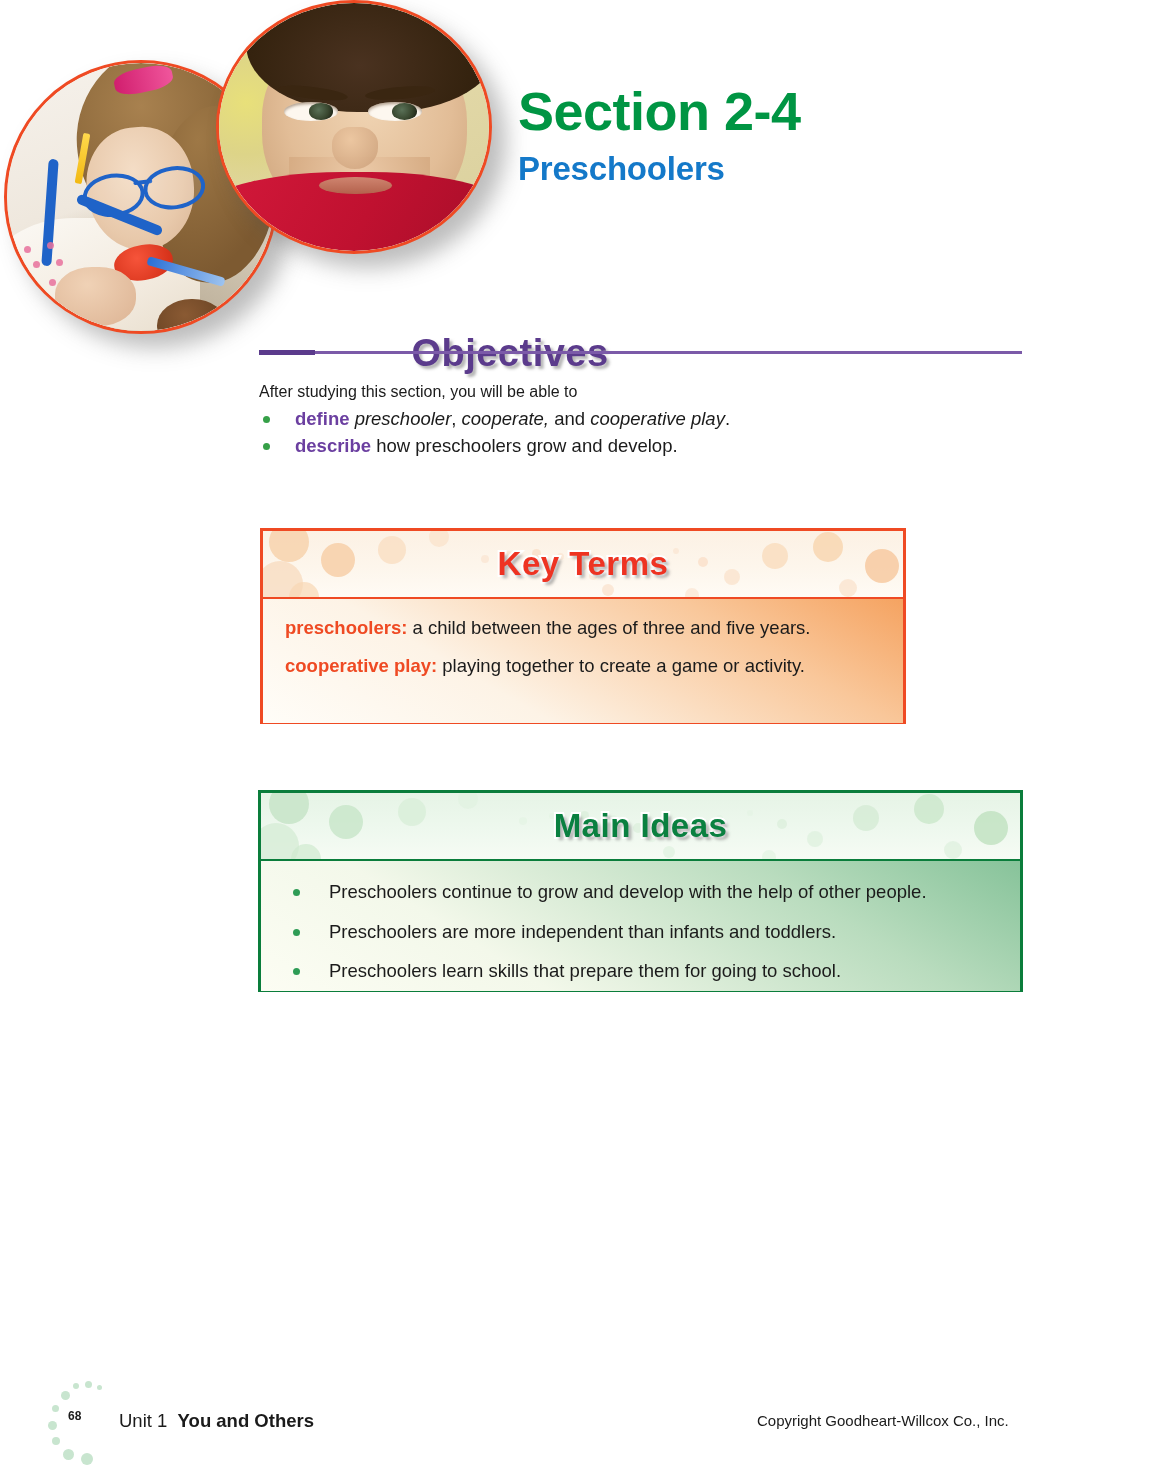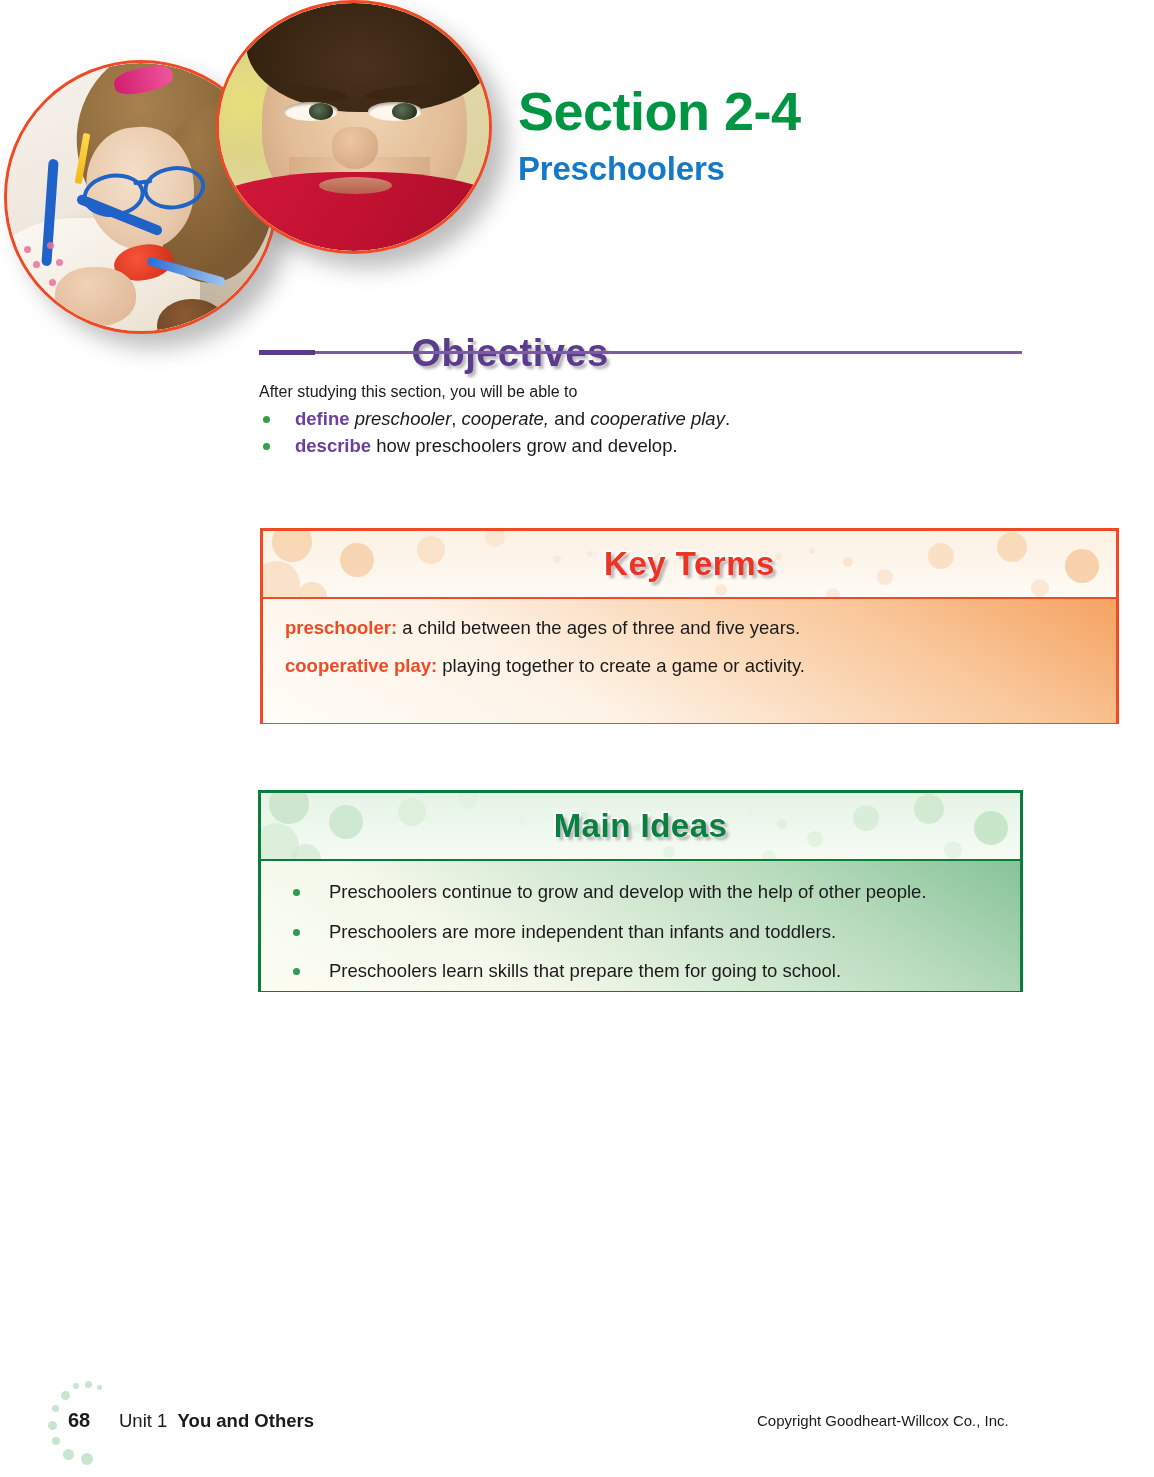--- a/index.html
+++ b/index.html
@@ -260,21 +260,21 @@
     position: relative; z-index: 2;
     font-size: 33px; font-weight: bold; letter-spacing: 0.5px;
     -webkit-text-stroke: 4px #ffffff;
     paint-order: stroke fill;
     text-shadow: 3px 3px 3px rgba(120,120,120,0.55);
   }
   .fb-body { position: relative; }
 
   
   #key-terms-box {
-    left: 260px; top: 528px; width: 859px; height: 196px;
+    left: 260px; top: 528px; width: 646px; height: 196px;
     border: 3px solid #ef4a23;
   }
   #key-terms-box .fb-header {
     background: linear-gradient(180deg, #fcf1e4 0%, #fdf6ec 55%, #fffbf5 100%);
     border-bottom: 2px solid #ef4a23;
   }
   #key-terms-box .fb-title { color: #ee3322; }
   #key-terms-box .fb-body {
     height: 124px;
     background: linear-gradient(30deg, #fffdf8 0%, #fdf3e6 34%, #f9c79a 74%, #f5a361 100%);
@@ -311,21 +311,21 @@
   .mi-item .bullet {
     position: absolute; left: 32px; top: 6px;
     width: 7px; height: 7px; border-radius: 50%; background: #2e9c55;
   }
 
   
   .footer-dots { position: absolute; left: 47px; top: 1381px; width: 76px; height: 84px; }
   .footer-dots i { position: absolute; border-radius: 50%; background: #c8e5cf; }
   .page-number {
     position: absolute; left: 68px; top: 1409px;
-    font-size: 20px; font-weight: bold; color: #1b1b1b;
+    font-size: 12px; font-weight: bold; color: #1b1b1b;
   }
   .footer-unit {
     position: absolute; left: 119px; top: 1410px;
     font-size: 18.5px; color: #1b1b1b;
   }
   .footer-unit b { font-weight: bold; }
   .footer-copyright {
     position: absolute; left: 757px; top: 1412px;
     font-size: 15px; color: #1b1b1b;
   }
@@ -434,21 +434,21 @@
       <i style="left:78%;top:18%;width:26px;height:26px;background:#f9dcbd;opacity:.8"></i>
       <i style="left:86%;top:2%;width:30px;height:30px;background:#f8d4ae;opacity:.8"></i>
       <i style="left:94%;top:28%;width:34px;height:34px;background:#f6c79c;opacity:.8"></i>
       <i style="left:90%;top:72%;width:18px;height:18px;background:#fae1cb;opacity:.7"></i>
       <i style="left:66%;top:86%;width:14px;height:14px;background:#fae4d0;opacity:.65"></i>
     </div>
     <span class="fb-title">Key Terms</span>
   </div>
   <div class="fb-body">
     <div class="kt-line">
-      <span class="kt-term">preschooler:</span><span> a child between the ages of three and five years.</span>
+      <span class="kt-term">preschoolers:</span><span> a child between the ages of three and five years.</span>
     </div>
     <div class="kt-line">
       <span class="kt-term">cooperative play:</span><span> playing together to create a game or activity.</span>
     </div>
   </div>
 </div>
 
 <div class="feature-box" id="main-ideas-box">
   <div class="fb-header">
     <div class="bubbles">

